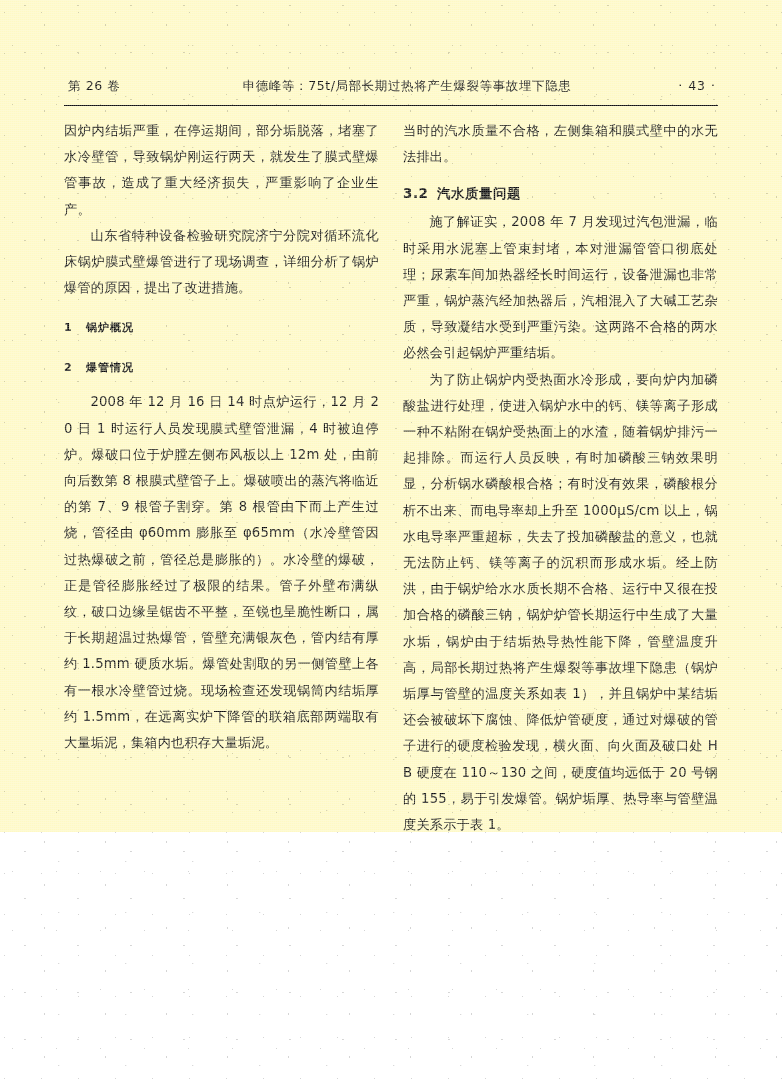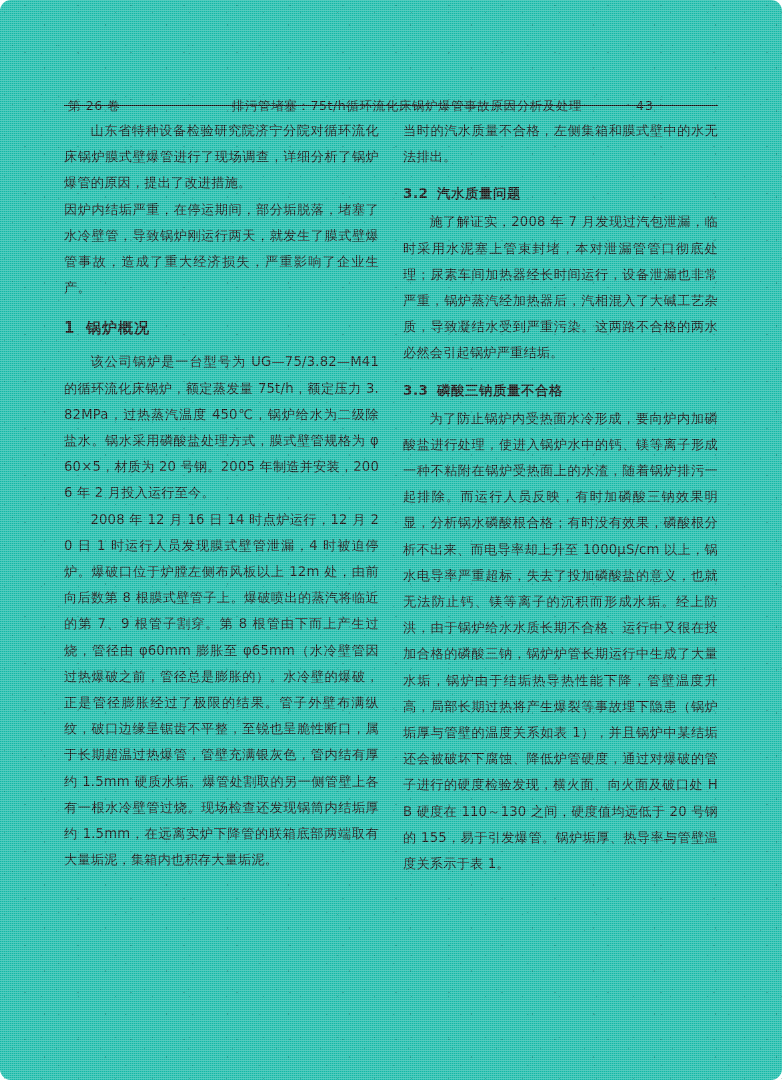--- a/index.html
+++ b/index.html
@@ -13,23 +13,22 @@
     font-family: "DejaVu Sans", "Liberation Sans", sans-serif;
     color: #0a0a0a;
     position: relative;
     overflow: hidden;
   }
 
   .page {
     position: absolute;
     left: 0; top: 0;
     width: 782px;
-    height: 1080px;
-    background: #14b8a6;
-    border-radius: 11px;
+    height: 832px;
+    background: #fef9c3;
   }
 
   
   .runhead {
     position: absolute;
     left: 68px;
     top: 78px;
     width: 648px;
     height: 20px;
     display: flex;
@@ -43,23 +42,23 @@
     flex: 0 0 120px;
   }
   .runhead .title {
     flex: 1 1 auto;
     text-align: center;
     font-size: 12.5px;
   }
   .runhead .pageno {
     width: 90px;
     flex: 0 0 90px;
+    text-align: right;
     font-size: 12.5px;
     letter-spacing: 1px;
-    margin-top: 20px;
   }
 
   .rule {
     position: absolute;
     left: 64px;
     top: 105px;
     width: 654px;
     height: 0;
     border-top: 1.6px solid #111;
   }
@@ -87,21 +86,21 @@
     text-indent: 2em;
     letter-spacing: .2px;
     word-break: break-all;
   }
   p.body.cont {
     text-indent: 0;
   }
 
   h2.sect {
     margin: 14px 0 8px 0;
-    font-size: 15px;
+    font-size: 11px;
     font-weight: bold;
     line-height: 26px;
     letter-spacing: 1px;
   }
   h2.sect .num {
     display: inline-block;
     width: 22px;
   }
   h3.subsect {
     margin: 11px 0 3px 0;
@@ -161,45 +160,44 @@
     background-size: 37px 41px, 53px 47px, 61px 43px, 44px 59px, 67px 51px;
   }
 </style>
 </head>
 <body>
 
 <div class="page">
 
   <div class="runhead">
     <span class="vol">第 26 卷</span>
-    <span class="title">排污管堵塞：75t/h循环流化床锅炉爆管事故原因分析及处理</span>
+    <span class="title">申德峰等：75t/局部长期过热将产生爆裂等事故埋下隐患</span>
     <span class="pageno">· 43 ·</span>
   </div>
   <div class="rule"></div>
 
   <div class="columns">
 
     <div class="col">
+      <p class="body cont">因炉内结垢严重，在停运期间，部分垢脱落，堵塞了水冷壁管，导致锅炉刚运行两天，就发生了膜式壁爆管事故，造成了重大经济损失，严重影响了企业生产。</p>
       <p class="body">山东省特种设备检验研究院济宁分院对循环流化床锅炉膜式壁爆管进行了现场调查，详细分析了锅炉爆管的原因，提出了改进措施。</p>
-      <p class="body cont">因炉内结垢严重，在停运期间，部分垢脱落，堵塞了水冷壁管，导致锅炉刚运行两天，就发生了膜式壁爆管事故，造成了重大经济损失，严重影响了企业生产。</p>
 
       <h2 class="sect"><span class="num">1</span><span>锅炉概况</span></h2>
-      <p class="body">该公司锅炉是一台型号为 UG—75/3.82—M41 的循环流化床锅炉，额定蒸发量 75t/h，额定压力 3.82MPa，过热蒸汽温度 450℃，锅炉给水为二级除盐水。锅水采用磷酸盐处理方式，膜式壁管规格为 φ60×5，材质为 20 号钢。2005 年制造并安装，2006 年 2 月投入运行至今。</p>
-
+
+      <h2 class="sect"><span class="num">2</span><span>爆管情况</span></h2>
       <p class="body">2008 年 12 月 16 日 14 时点炉运行，12 月 20 日 1 时运行人员发现膜式壁管泄漏，4 时被迫停炉。爆破口位于炉膛左侧布风板以上 12m 处，由前向后数第 8 根膜式壁管子上。爆破喷出的蒸汽将临近的第 7、9 根管子割穿。第 8 根管由下而上产生过烧，管径由 φ60mm 膨胀至 φ65mm（水冷壁管因过热爆破之前，管径总是膨胀的）。水冷壁的爆破，正是管径膨胀经过了极限的结果。管子外壁布满纵纹，破口边缘呈锯齿不平整，至锐也呈脆性断口，属于长期超温过热爆管，管壁充满银灰色，管内结有厚约 1.5mm 硬质水垢。爆管处割取的另一侧管壁上各有一根水冷壁管过烧。现场检查还发现锅筒内结垢厚约 1.5mm，在远离实炉下降管的联箱底部两端取有大量垢泥，集箱内也积存大量垢泥。</p>
 
     </div>
 
     <div class="col">
       <p class="body cont">当时的汽水质量不合格，左侧集箱和膜式壁中的水无法排出。</p>
 
       <h3 class="subsect"><span class="num">3.2</span><span>汽水质量问题</span></h3>
       <p class="body">施了解证实，2008 年 7 月发现过汽包泄漏，临时采用水泥塞上管束封堵，本对泄漏管管口彻底处理；尿素车间加热器经长时间运行，设备泄漏也非常严重，锅炉蒸汽经加热器后，汽相混入了大碱工艺杂质，导致凝结水受到严重污染。这两路不合格的两水必然会引起锅炉严重结垢。</p>
 
-      <h3 class="subsect"><span class="num">3.3</span><span>磷酸三钠质量不合格</span></h3>
       <p class="body">为了防止锅炉内受热面水冷形成，要向炉内加磷酸盐进行处理，使进入锅炉水中的钙、镁等离子形成一种不粘附在锅炉受热面上的水渣，随着锅炉排污一起排除。而运行人员反映，有时加磷酸三钠效果明显，分析锅水磷酸根合格；有时没有效果，磷酸根分析不出来、而电导率却上升至 1000μS/cm 以上，锅水电导率严重超标，失去了投加磷酸盐的意义，也就无法防止钙、镁等离子的沉积而形成水垢。经上防洪，由于锅炉给水水质长期不合格、运行中又很在投加合格的磷酸三钠，锅炉炉管长期运行中生成了大量水垢，锅炉由于结垢热导热性能下降，管壁温度升高，局部长期过热将产生爆裂等事故埋下隐患（锅炉垢厚与管壁的温度关系如表 1），并且锅炉中某结垢还会被破坏下腐蚀、降低炉管硬度，通过对爆破的管子进行的硬度检验发现，横火面、向火面及破口处 HB 硬度在 110～130 之间，硬度值均远低于 20 号钢的 155，易于引发爆管。锅炉垢厚、热导率与管壁温度关系示于表 1。</p>
     </div>
   </div>
 
   <div class="watermark">万方数据</div>
 
   <div class="grain"></div>
   <div class="speckle"></div>
 </div>
 

